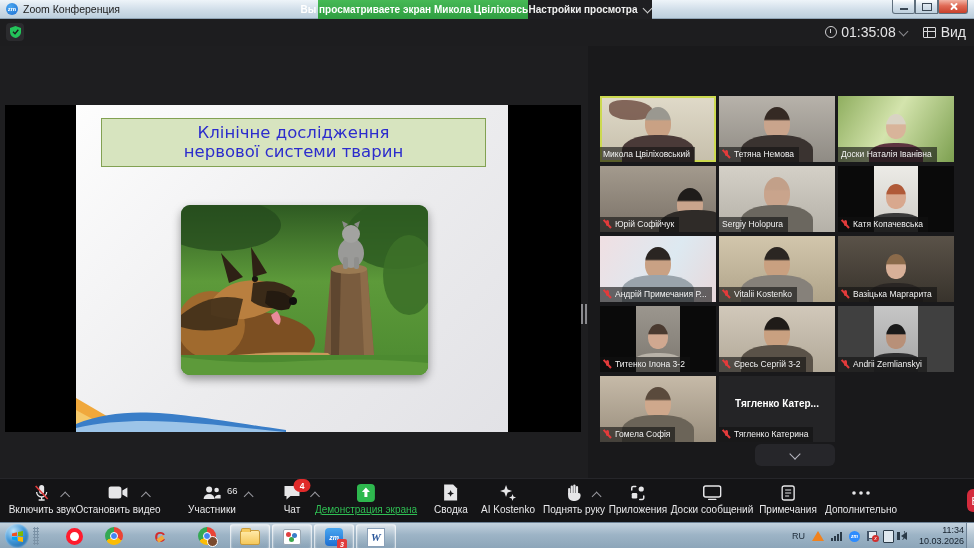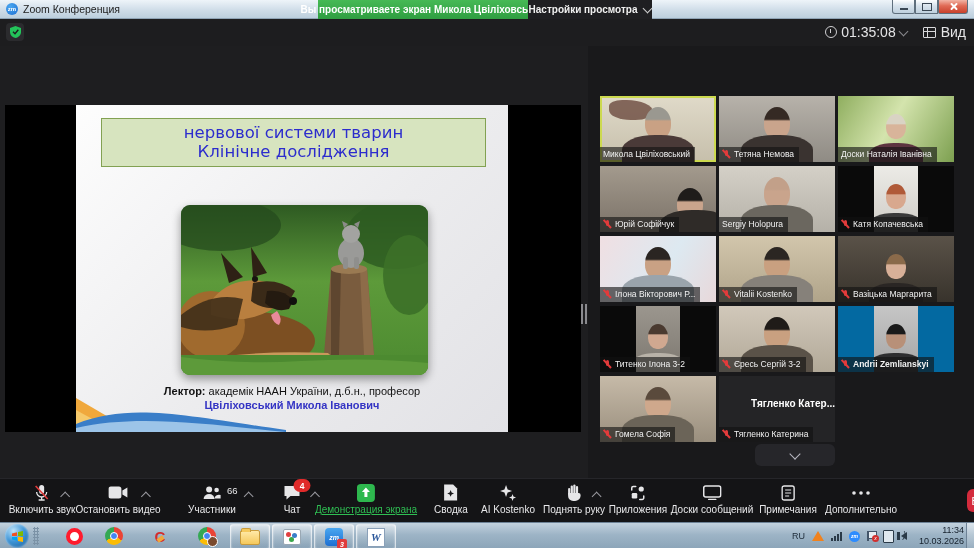--- a/index.html
+++ b/index.html
@@ -60,38 +60,38 @@
   .sil.small .head{width:20px;height:25px;top:28%;}
   .sil.small .body{width:54px;height:24px;}
   .sil.br .head{left:78%;top:34%;}
   .sil.br .body{left:82%;bottom:-10px;}
   .pillar{position:absolute;top:0;bottom:0;left:31%;width:38%;overflow:hidden;}
   .deco-art{position:absolute;left:8%;top:6%;width:38%;height:30%;background:#6b4a3f;border-radius:30% 60% 40% 50%;opacity:.8;}
   .nametag{position:absolute;left:0;bottom:0;max-width:96%;background:rgba(18,18,18,.62);color:#f2f2f2;font-size:8.5px;padding:2px 5px 3px 3px;display:flex;align-items:center;gap:3px;white-space:nowrap;overflow:hidden;}
   .micoff{position:relative;width:9px;height:10px;flex:0 0 9px;}
   .micoff::before{content:"";position:absolute;left:3px;top:1px;width:3px;height:6px;background:#e23b3b;border-radius:2px;}
   .micoff::after{content:"";position:absolute;left:-1px;top:4px;width:11px;height:1.5px;background:#e23b3b;transform:rotate(48deg);}
-  .novid-name{position:absolute;left:0;right:0;top:34%;text-align:right;color:#fff;font-weight:bold;font-size:10px;}
+  .novid-name{position:absolute;left:0;right:0;top:34%;text-align:center;color:#fff;font-weight:bold;font-size:10px;}
   .gal-more{position:absolute;left:167px;top:398px;width:80px;height:22px;background:#26262a;border-radius:6px;display:flex;align-items:center;justify-content:center;}
   .gal-more .caret-dn{border-color:#b8b8c2;width:7px;height:7px;}
 
   
   .t1{background:linear-gradient(#e0dac9,#c6bfab);} .t1 .sil{--hair:#9a9890;--skin:#c9a184;--shirt:#4a3a38;}
   .t2{background:linear-gradient(#b7b2aa,#8f8b84);} .t2 .sil{--hair:#352a24;--skin:#c9a48c;--shirt:#3a3330;}
   .t3{background:linear-gradient(120deg,#8fae5f,#d4e4ad 45%,#7da050);} .t3 .sil{--hair:#d9d3c4;--skin:#d8b49a;--shirt:#5d3440;}
   .t4{background:linear-gradient(#a39a8d,#7b7268);} .t4 .sil{--hair:#1f1c1a;--skin:#c9a48c;--shirt:#2f2b28;}
   .t5{background:linear-gradient(#d4d0c7,#b5b1a8);} .t5 .sil{--hair:#c2a089;--skin:#c9a48c;--shirt:#6b675f;}
   .t6{background:#0a0a0a;} .t6 .pillar{background:linear-gradient(#ecebe7,#cfccc6);} .t6 .sil{--hair:#b05a38;--skin:#d8a88e;--shirt:#3a3a3a;}
   .t7{background:linear-gradient(120deg,#f0dfe2,#dde9f1 55%,#e8d8da);} .t7 .sil{--hair:#2a2522;--skin:#c9a184;--shirt:#9aa4ac;}
   .t8{background:linear-gradient(#d2c6ac,#b0a48a);} .t8 .sil{--hair:#2b2622;--skin:#c9a080;--shirt:#86817a;}
   .t9{background:linear-gradient(#5a5248,#38332c);} .t9 .sil{--hair:#8a6a4a;--skin:#d8b098;--shirt:#2a2624;}
   .t10{background:#0a0a0a;} .t10 .pillar{background:linear-gradient(#9b968e,#7d7870);} .t10 .sil{--hair:#4a3a30;--skin:#d0a890;--shirt:#b8b2a8;}
   .t11{background:linear-gradient(#d1c8ba,#b2a998);} .t11 .sil{--hair:#1f1b18;--skin:#c9a080;--shirt:#5a5248;}
   .t12{background:linear-gradient(#d8d1c4,#b8b0a2);} .t12 .sil{--hair:#6a4a38;--skin:#d4ab90;--shirt:#c8c2b8;}
-  .t13{background:#0369a1;font-weight:bold;} .t13 .pillar{background:linear-gradient(#c6c6c6,#a5a5a5);} .t13 .sil{--hair:#1a1a1a;--skin:#b89078;--shirt:#2e2e30;}
+  .t13{background:#404040;} .t13 .pillar{background:linear-gradient(#c6c6c6,#a5a5a5);} .t13 .sil{--hair:#1a1a1a;--skin:#b89078;--shirt:#2e2e30;}
   .t14{background:linear-gradient(#c6baa8,#9a8f7e);} .t14 .sil{--hair:#5a4a3c;--skin:#cfa88c;--shirt:#6b6458;}
   .t15{background:#242426;}
 
   
   .toolbar{position:absolute;left:0;top:478px;width:974px;height:44px;background:#141416;border-top:1px solid #26262a;z-index:10;}
   .tb-item{position:absolute;top:4px;transform:translateX(-50%);display:flex;flex-direction:column;align-items:center;gap:2px;color:#e8e8ea;}
   .tb-item .lbl{font-size:10px;white-space:nowrap;}
   .tb-item .ic{height:19px;display:flex;align-items:center;justify-content:center;position:relative;}
   .tb-item svg{display:block;}
   .caret-up{width:6px;height:6px;border-left:1.4px solid #9a9aa0;border-top:1.4px solid #9a9aa0;transform:rotate(45deg);position:absolute;top:10px;}
@@ -175,22 +175,22 @@
   <div class="viewbtn">
     <i class="gridico"></i>
     <span>Вид</span>
   </div>
 </div>
 
 <div class="share">
   <div class="letterbox">
     <div class="slide">
       <div class="slide-titlebox">
+        <span>Клінічне дослідження</span>
         <span>нервової системи тварин</span>
-        <span>Клінічне дослідження</span>
       </div>
       <div class="photo">
         <svg width="247" height="170" viewBox="0 0 247 170">
           <defs>
             <linearGradient id="grass" x1="0" y1="0" x2="0" y2="1">
               <stop offset="0" stop-color="#2e5a22"></stop>
                 <stop offset="0.45" stop-color="#5d9a3a"></stop>
                 <stop offset="1" stop-color="#4c8a30"></stop>
             </linearGradient>
           </defs>
@@ -217,26 +217,20 @@
           <path d="M72 78 q24 -6 42 8 l-8 14 q-20 8 -36 -4 z" fill="#3a2a18"></path>
           <path d="M86 86 q18 -2 26 10 l-4 8 q-14 4 -24 -6 z" fill="#241a10"></path>
           <circle cx="112" cy="96" r="4" fill="#11100e"></circle>
           <circle cx="74" cy="74" r="3" fill="#181410"></circle>
           <path d="M96 106 q6 8 2 14 q-6 -2 -8 -10 z" fill="#e88a9a"></path>
           <path d="M0 110 q30 -24 62 -16 l-6 26 q-30 10 -56 2 z" fill="#3a2a18" opacity="0.85"></path>
           <path d="M0 150 h247 v20 h-247 z" fill="#4c8a30"></path>
           <path d="M0 152 q60 8 120 4 q70 -4 127 2 v14 h-247 z" fill="#5d9a3a"></path>
         </svg>
       </div>
-      <div class="lect">
-        <div>
-          <span class="b">Лектор:</span><span> академік  НААН України, д.б.н., професор</span>
-        </div>
-        <div class="nm">Цвіліховський Микола Іванович</div>
-      </div>
       <svg class="decor" width="210" height="42" viewBox="0 0 210 42">
         <path d="M0 42 V8 L58 42 Z" fill="#f0a83c"></path>
         <path d="M0 42 V20 L40 42 Z" fill="#f6c96a"></path>
         <path d="M0 34 C55 12 110 26 210 40 L210 42 L0 42 Z" fill="#3a7ec8"></path>
         <path d="M0 38 C60 24 130 34 210 42 L0 42 Z" fill="#9cc4e8"></path>
       </svg>
     </div>
   </div>
   <div class="share-handle">
       <i></i>
@@ -327,21 +321,21 @@
 
     <div class="tile t7">
       <div class="vid">
           <div class="sil">
             <i class="head"></i>
             <i class="body"></i>
           </div>
         </div>
       <div class="nametag">
           <i class="micoff"></i>
-          <span>Ілона Вікторович Р...</span>
+          <span>Андрій Примечания Р...</span>
         </div>
     </div>
 
     <div class="tile t8">
       <div class="vid">
           <div class="sil">
             <i class="head"></i>
             <i class="body"></i>
           </div>
         </div>

